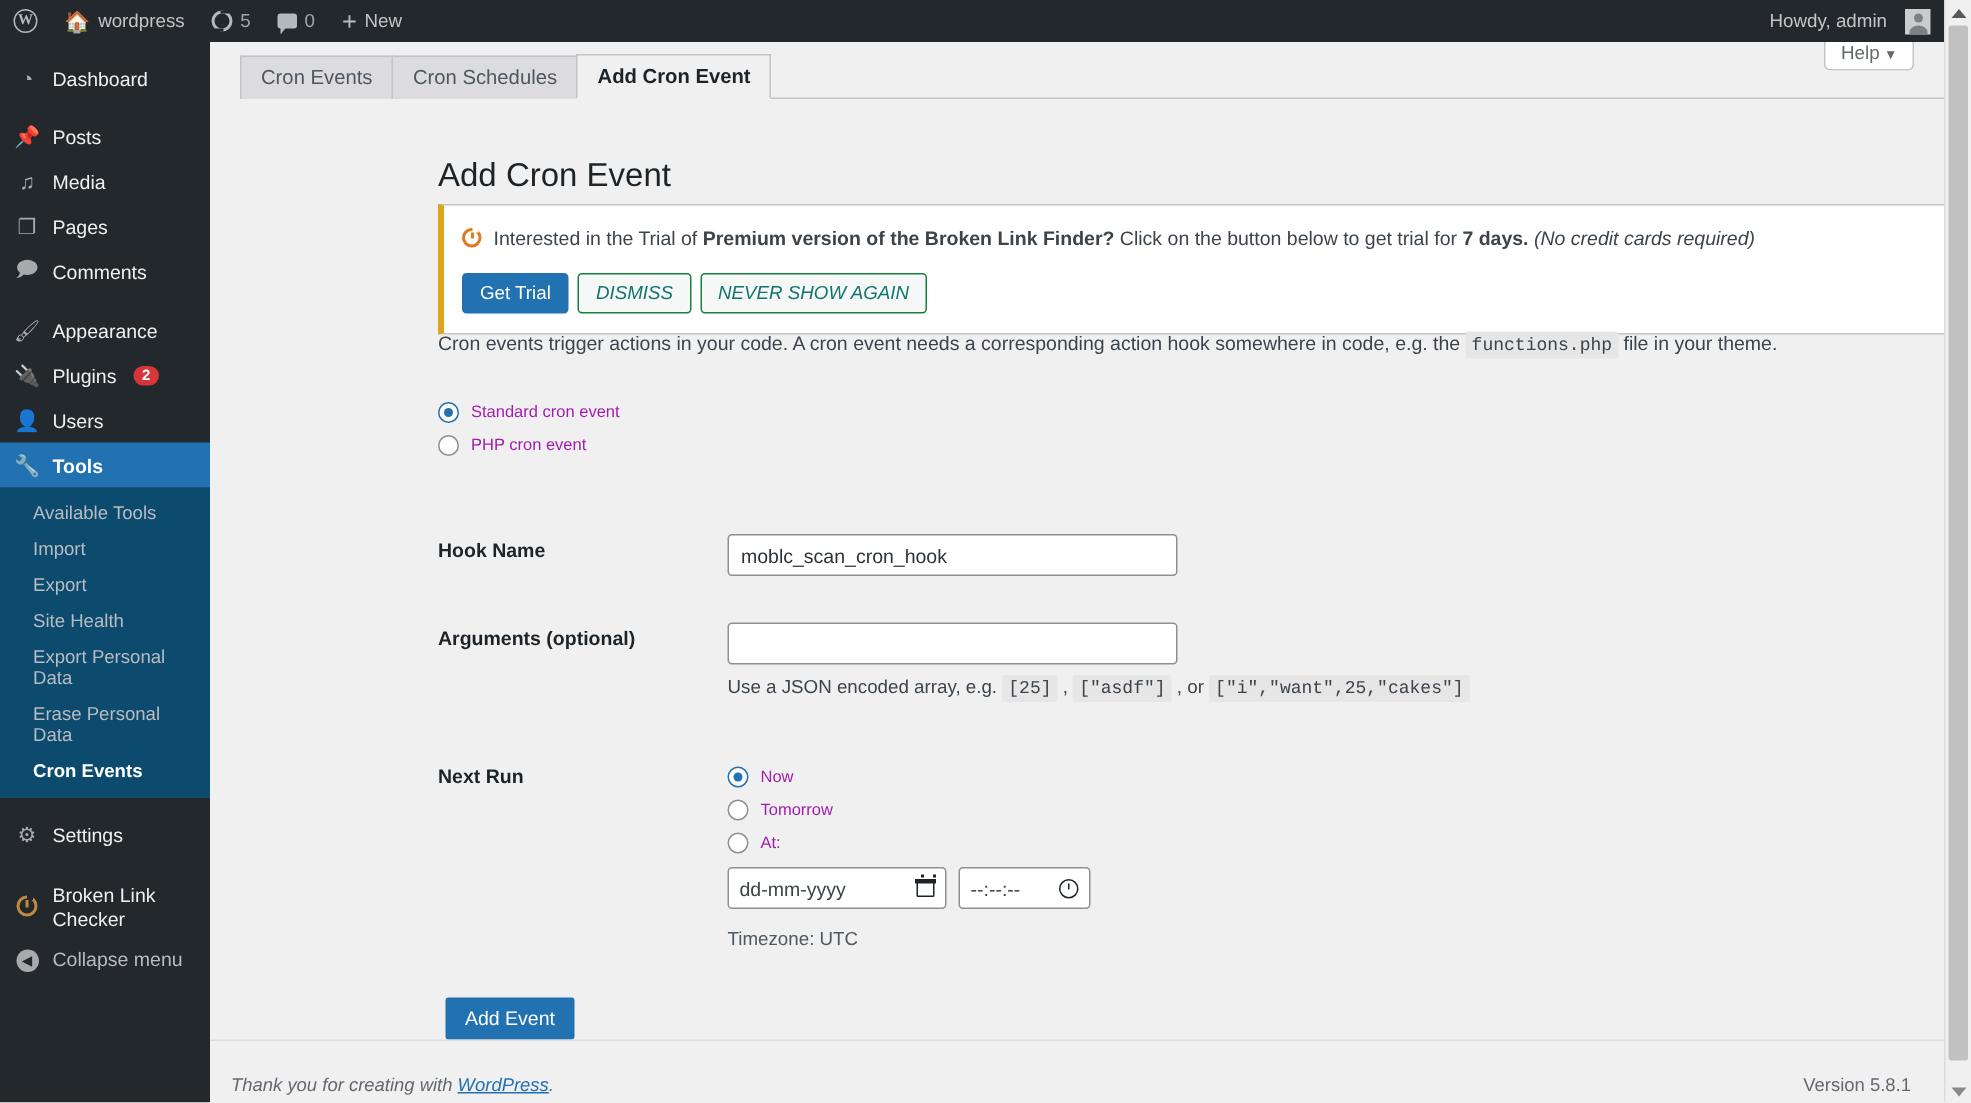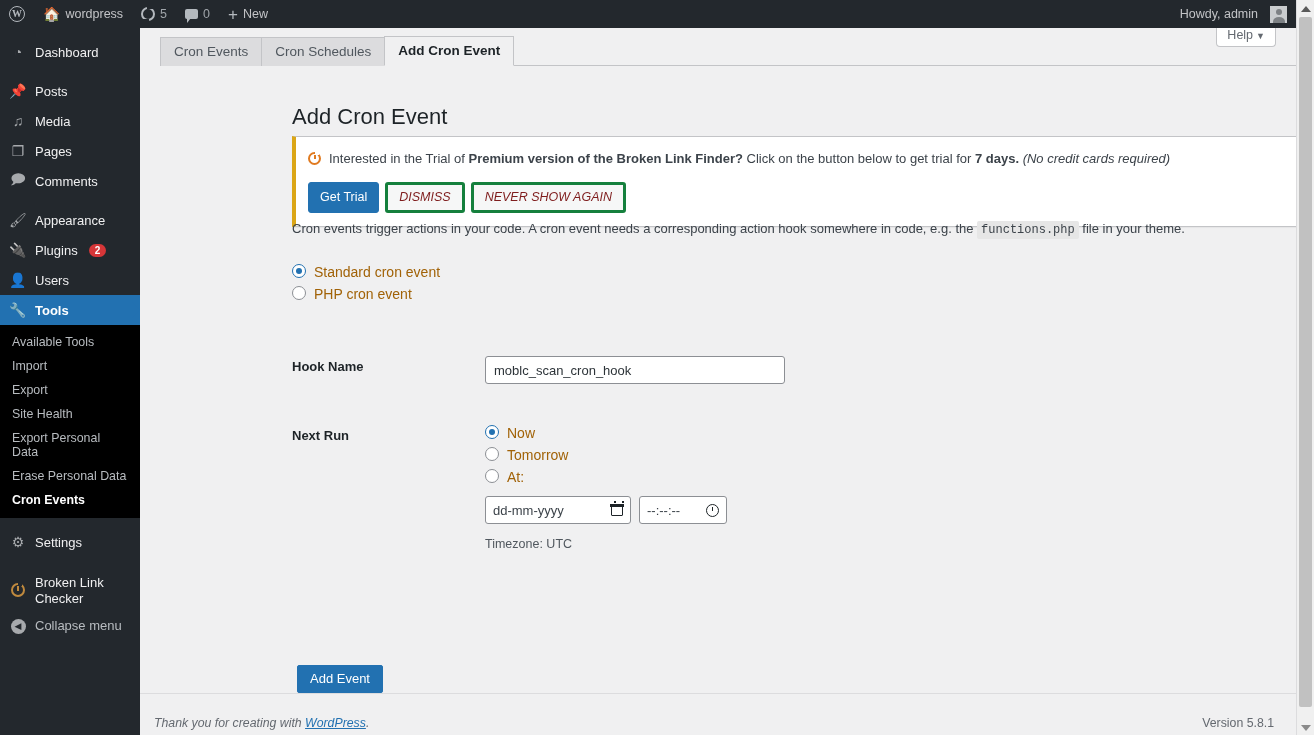--- a/index.html
+++ b/index.html
@@ -97,21 +97,21 @@
   .menu-item.current::after {
     content: ""; position: absolute; right: -8px; top: 50%;
     transform: translateY(-50%);
     border: 8px solid transparent; border-left-color: #2271b1;
   }
   .badge {
     background: #d63638; color: #fff; font-size: 10px;
     border-radius: 9px; padding: 1px 6px; font-weight: 600;
     margin-left: 3px;
   }
-  .submenu { background: #000000; padding: 5px 2px 6px; }
+  .submenu { background: #0c4a6e; padding: 5px 12px 6px; }
   .submenu-item {
     display: block; padding: 5px 9px 5px 10px;
     font-size: 12.4px; color: #b8bcc0;
   }
   .submenu-item.current { color: #fff; font-weight: 600; }
   .menu-item.two-line { height: 44px; align-items: center; padding-top: 6px; }
   .menu-item.two-line .mi-label { line-height: 16px; }
   .collapse-item { color: #b8bcc0; }
   .collapse-item .mi-ico { color: #b8bcc0; }
   .circ-ico {
@@ -196,21 +196,21 @@
     content: ""; position: absolute; top: 1px; left: 3.5px;
     width: 2px; height: 4px; background: #e07a20;
   }
   .notice-buttons { margin-top: 13px; display: flex; gap: 6px; }
   .btn-primary {
     background: #2271b1; border: 1px solid #2271b1; color: #fff;
     font-size: 12.5px; padding: 4px 11px; border-radius: 3px;
     line-height: 17px;
   }
   .btn-secondary {
-    background: #f6f7f7; border: 3px solid #15803d; color: #7f1d1d;
+    background: #f6f7f7; border: 1px solid #15803d; color: #0f766e;
     font-size: 12.5px; padding: 4px 11px; border-radius: 3px;
     font-style: italic; line-height: 17px;
   }
 
   
   #cron-desc {
     position: absolute; top: 191px; left: 152px;
     font-size: 13px; color: #3c434a; line-height: 1.5;
   }
   code.inline {
@@ -222,22 +222,22 @@
   
   #form { position: absolute; top: 228px; left: 152px; width: 1000px; }
   .frow { display: flex; margin-bottom: 0; }
   .flabel {
     width: 193px; flex: 0 0 193px;
     font-size: 13px; font-weight: bold; color: #1d2327;
     padding-top: 11px;
   }
   .ffield { flex: 1; padding-top: 8px; }
   .radio-line {
-    display: flex; align-items: flex-start; gap: 8px;
-    font-size: 14px; color: #a16207; height: 22px;
+    display: flex; align-items: center; gap: 8px;
+    font-size: 11px; color: #a21caf; height: 22px;
   }
   .radio {
     width: 14px; height: 14px; border-radius: 50%;
     border: 1px solid #8c8f94; background: #fff;
     position: relative; flex: 0 0 14px;
   }
   .radio.checked { border-color: #2271b1; }
   .radio.checked::after {
     content: ""; position: absolute; top: 3px; left: 3px;
     width: 6px; height: 6px; border-radius: 50%; background: #2271b1;
@@ -475,20 +475,27 @@
       </div>
     </div>
 
     <div class="frow" style="margin-top:40px">
       <div class="flabel">Hook Name</div>
       <div class="ffield">
         <input class="txtinput" type="text" value="moblc_scan_cron_hook" style="">
       </div>
     </div>
 
+    <div class="frow" style="margin-top:23px">
+      <div class="flabel">Arguments (optional)</div>
+      <div class="ffield">
+        <input class="txtinput" type="text" value="" style="">
+        <div class="helptext"><span>Use a JSON encoded array, e.g. </span><code class="inline">[25]</code><span> , </span><code class="inline">["asdf"]</code><span> , or </span><code class="inline">["i","want",25,"cakes"]</code></div>
+      </div>
+    </div>
 
     <div class="frow" style="margin-top:33px">
       <div class="flabel">Next Run</div>
       <div class="ffield">
         <label class="radio-line">
           <span class="radio checked"></span>
           <span>Now</span>
         </label>
         <label class="radio-line">
           <span class="radio"></span>

